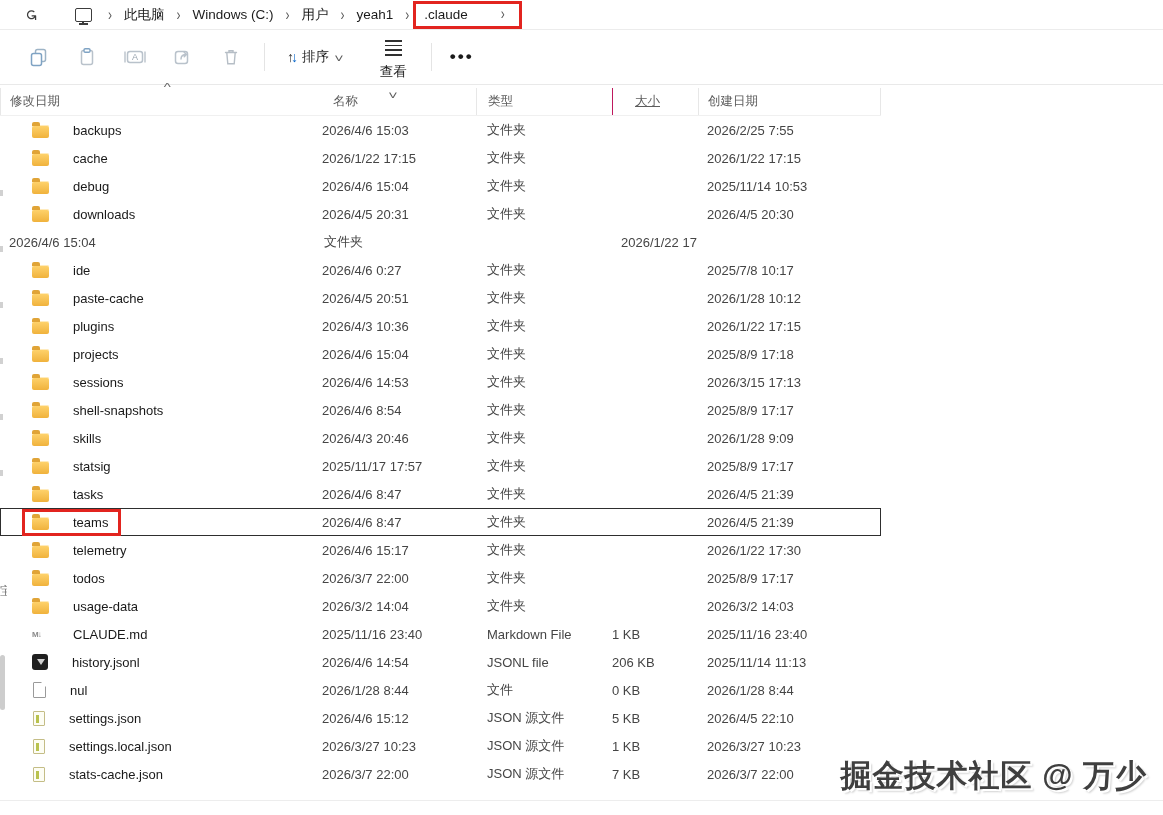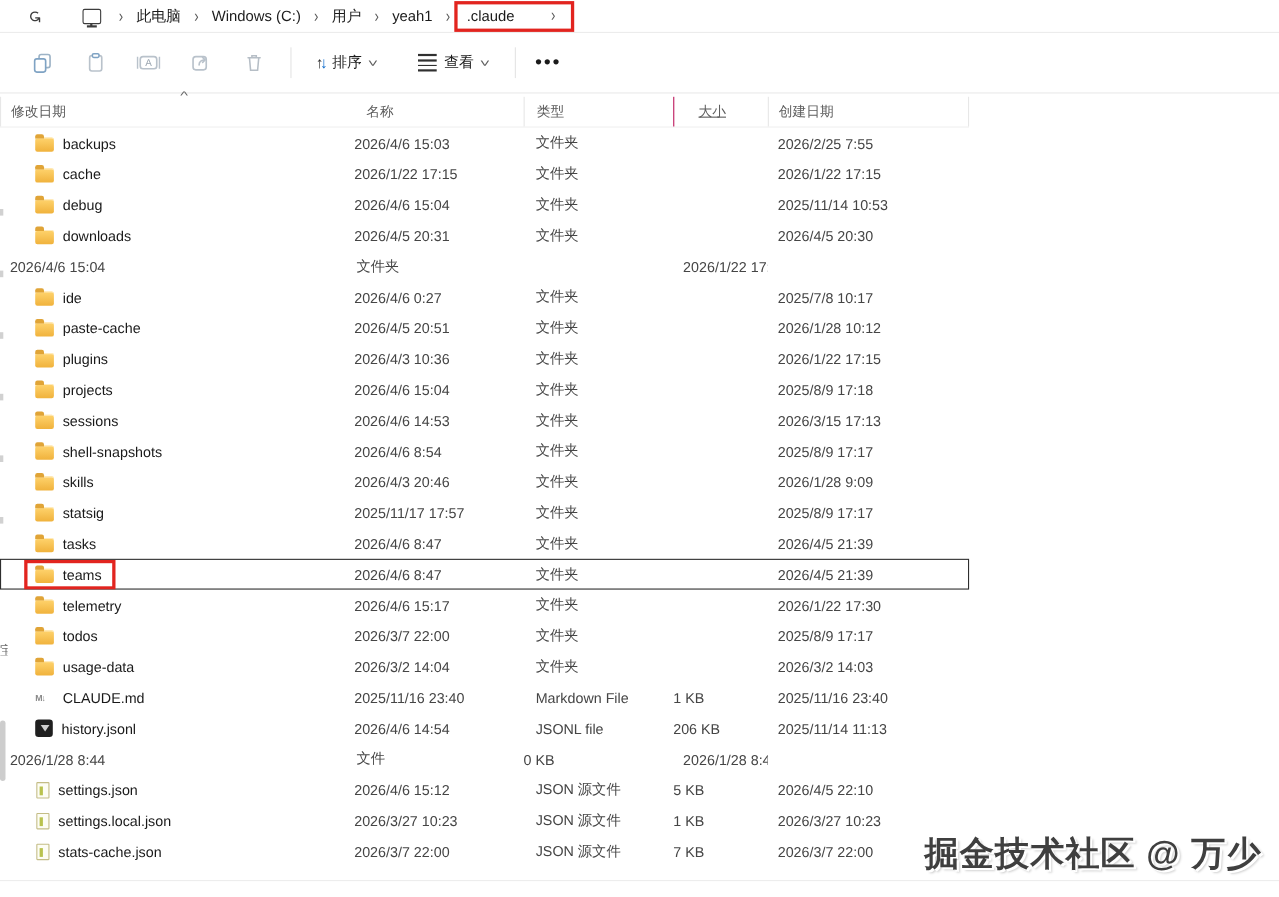--- a/index.html
+++ b/index.html
@@ -50,21 +50,21 @@
 
   
   .frow { height:28px; align-items:center; position:relative; }
   .frow.selected { outline:1px solid #2e2e2e; outline-offset:-1px; }
   .cell { font-size:13px; color:#454545; white-space:nowrap; overflow:hidden; }
   .cell.cname { color:#191919; display:flex; align-items:center; padding-left:22px; }
   .cell.cmod  { padding-left:9px; }
   .cell.ctype { padding-left:11px; }
   .cell.csize { text-align:left; padding-right:9px; }
   .cell.ccreated { padding-left:9px; }
-  .name-wrap { display:flex; align-items:center; gap:8px; padding:3px 10px 3px 7px; border:3px solid transparent; }
+  .name-wrap { display:flex; align-items:center; gap:24px; padding:3px 10px 3px 7px; border:3px solid transparent; }
   .name-wrap.annotated { border-color:#e2241f; background:transparent; position:relative; z-index:3; }
 
   
   .fic { width:17px; height:15px; position:relative; flex:none; }
   .icon-folder { height:13px; margin-top:2px; background:linear-gradient(#ffd46e,#f0b23c);
     border-radius:2px; box-shadow:inset 0 1px 0 rgba(255,255,255,.55); }
   .icon-folder::before { content:""; position:absolute; top:-3px; left:0; width:8px; height:4px;
     background:#e0a437; border-radius:2px 2px 0 0; }
   .icon-markdown::before { content:"M↓"; position:absolute; top:3px; left:0; font-size:8px;
     color:#8a8a8a; font-weight:bold; letter-spacing:-1px; }
@@ -149,21 +149,21 @@
       <svg width="20" height="20" viewBox="0 0 20 20">
         <path d="M4.5 5.5 h11 M8 5 v-1.3 h4 v1.3 M5.8 5.8 l1 11 h6.4 l1-11" fill="none" stroke="#b6bec6" stroke-width="1.4" stroke-linecap="round"></path>
       </svg>
     </span>
     <span class="tb-sep"></span>
     <button class="tb-btn" style="border:none;background:none;cursor:default;">
       <span class="sort-arrows"><span class="up">↑</span><span class="down">↓</span></span>
       <span>排序</span>
       <span class="chev-down">˅</span>
     </button>
-    <button class="tb-btn" style="border:none;background:none;cursor:default;margin-left:14px;">
+    <button class="tb-btn" style="border:none;background:none;cursor:default;margin-left:14px;flex-direction:column;">
       <span class="view-lines">
           <i></i>
           <i></i>
           <i></i>
           <i></i>
         </span>
       <span>查看</span>
       <span class="chev-down">˅</span>
     </button>
     <span class="tb-sep" style="margin-left:12px;"></span>
@@ -409,20 +409,26 @@
           <span class="fic icon-jsonl"></span>
           <span class="fname">history.jsonl</span>
         </span>
       </div>
       <div class="cell cmod">2026/4/6 14:54</div>
       <div class="cell ctype">JSONL file</div>
       <div class="cell csize">206 KB</div>
       <div class="cell ccreated">2025/11/14 11:13</div>
     </div>
         <div class="grid-row frow">
+      <div class="cell cname">
+        <span class="name-wrap">
+          <span class="fic icon-file"></span>
+          <span class="fname">nul</span>
+        </span>
+      </div>
       <div class="cell cmod">2026/1/28 8:44</div>
       <div class="cell ctype">文件</div>
       <div class="cell csize">0 KB</div>
       <div class="cell ccreated">2026/1/28 8:44</div>
     </div>
         <div class="grid-row frow">
       <div class="cell cname">
         <span class="name-wrap">
           <span class="fic icon-json"></span>
           <span class="fname">settings.json</span>

